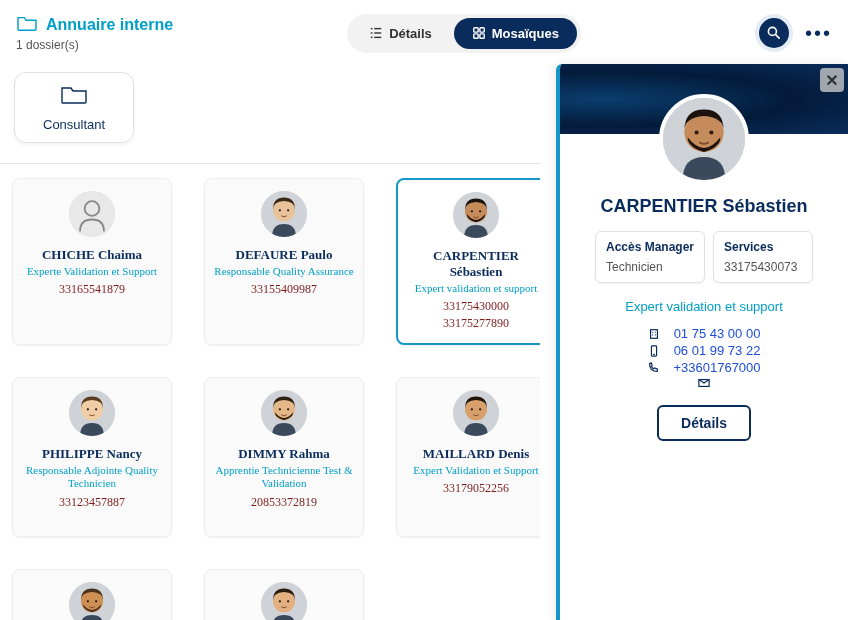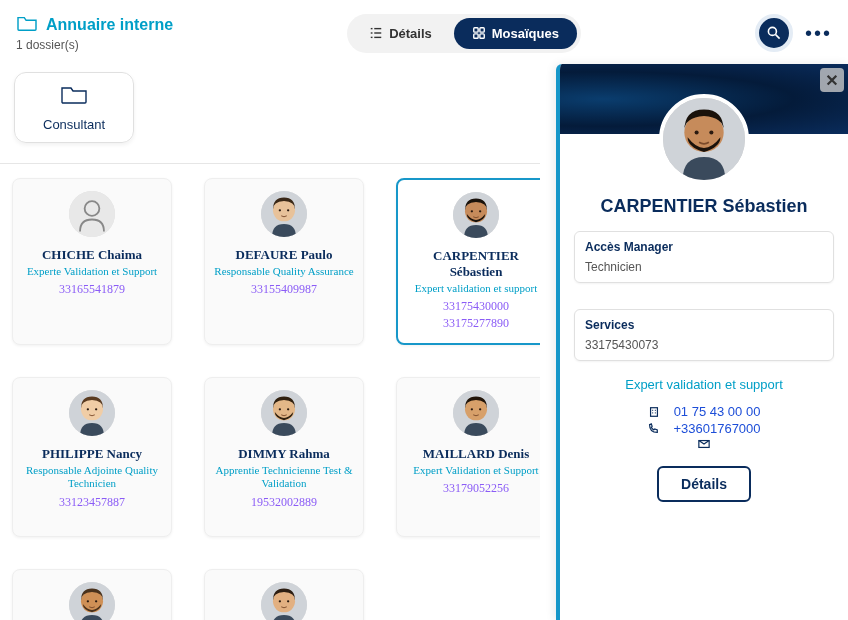--- a/index.html
+++ b/index.html
@@ -110,21 +110,21 @@
   .avatar {
     width: 46px; height: 46px; border-radius: 50%;
     background: #ddd;
     overflow: hidden;
     display: flex; align-items: center; justify-content: center;
     margin-bottom: 10px;
   }
   .avatar svg { width: 100%; height: 100%; }
   .card-name { color: #0a2c5c; font-weight: 700; font-size: 13px; margin-bottom: 2px; }
   .card-role { color: #009fc7; font-size: 11px; margin-bottom: 2px; line-height: 1.2; }
-  .card-extra { color: #8b5cf6; font-size: 12px; margin-top: 2px; }
+  .card-extra { color: #7f1d1d; font-size: 12px; margin-top: 2px; }
 
   .detail-panel {
     position: absolute;
     right: 0;
     top: 8px;
     width: 292px;
     background: #fff;
     border-left: 4px solid #1797c9;
     border-radius: 6px 0 0 0;
     box-shadow: -2px 0 10px rgba(0,0,0,0.08);
@@ -158,21 +158,21 @@
     border: 4px solid #fff;
     overflow: hidden;
     background: #ccc;
   }
   .panel-avatar svg { width: 100%; height: 100%; }
   .panel-body {
     padding: 62px 14px 14px;
     text-align: center;
   }
   .panel-name { color: #0a2c5c; font-weight: 800; font-size: 18px; margin-bottom: 14px; }
-  .info-boxes { display: flex; gap: 26px; justify-content: center; margin-bottom: 16px; flex-direction: column; }
+  .info-boxes { display: flex; gap: 8px; justify-content: center; margin-bottom: 16px; }
   .info-box {
     border: 1px solid #e0e0e0;
     border-radius: 6px;
     padding: 8px 10px;
     text-align: left;
     min-width: 100px;
     box-shadow: 0 1px 2px rgba(0,0,0,0.05);
   }
   .info-box-label { color: #0a2c5c; font-weight: 700; font-size: 12px; margin-bottom: 6px; }
   .info-box-value { color: #555; font-size: 12px; }
@@ -325,21 +325,21 @@
               <path d="M26 40 Q26 14 50 14 Q74 14 74 40 Q74 24 50 22 Q26 24 26 40 Z" fill="#30200f"></path>
               <path d="M30 48 Q50 74 70 48 Q70 60 50 66 Q30 60 30 48 Z" fill="#30200f"></path>
               <circle cx="41" cy="42" r="2.5" fill="#2a1a10"></circle>
               <circle cx="59" cy="42" r="2.5" fill="#2a1a10"></circle>
               <path d="M44 54 Q50 58 56 54" stroke="#7a4a2a" stroke-width="2" fill="none"></path>
               <path d="M24 100 Q24 72 50 72 Q76 72 76 100 Z" fill="#3a4a5c"></path>
             </svg>
           </div>
           <div class="card-name">DIMMY Rahma</div>
           <div class="card-role">Apprentie Technicienne Test &amp; Validation</div>
-          <div class="card-extra">19532002889</div>
+          <div class="card-extra">20853372819</div>
         </div>
         <div class="card">
           <div class="avatar">
             <svg viewBox="0 0 100 100">
               <rect width="100" height="100" fill="#cfd3d8"></rect>
               <circle cx="50" cy="42" r="24" fill="#d7a06a"></circle>
               <path d="M26 40 Q26 14 50 14 Q74 14 74 40 Q74 24 50 22 Q26 24 26 40 Z" fill="#221509"></path>
               <circle cx="41" cy="42" r="2.5" fill="#2a1a10"></circle>
               <circle cx="59" cy="42" r="2.5" fill="#2a1a10"></circle>
               <path d="M44 54 Q50 58 56 54" stroke="#7a4a2a" stroke-width="2" fill="none"></path>
@@ -416,20 +416,27 @@
             <rect x="3" y="2" width="8" height="10"></rect>
             <line x1="5" y1="5" x2="6" y2="5"></line>
             <line x1="8" y1="5" x2="9" y2="5"></line>
             <line x1="5" y1="8" x2="6" y2="8"></line>
             <line x1="8" y1="8" x2="9" y2="8"></line>
           </svg>
         <span>01 75 43 00 00</span>
       </div>
       <div class="contact-line">
         <svg viewBox="0 0 14 14">
+            <rect x="4" y="1" width="6" height="12" rx="1"></rect>
+            <line x1="6" y1="11" x2="8" y2="11"></line>
+          </svg>
+        <span>06 01 99 73 22</span>
+      </div>
+      <div class="contact-line">
+        <svg viewBox="0 0 14 14">
             <path d="M3 2 q0 9 9 9 l0 -3 l-3 -1 l-1 1 q-2 -1 -3 -3 l1 -1 l-1 -3 Z"></path>
           </svg>
         <span>+33601767000</span>
       </div>
       <div class="contact-line">
         <svg viewBox="0 0 14 14">
             <rect x="1" y="3" width="12" height="8"></rect>
             <path d="M1 3 l6 4 l6 -4"></path>
           </svg>
       </div>

